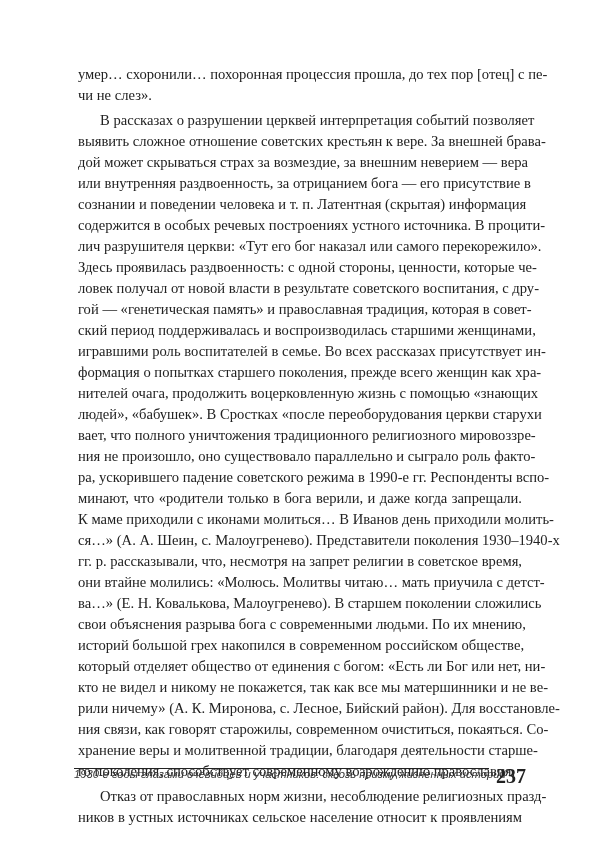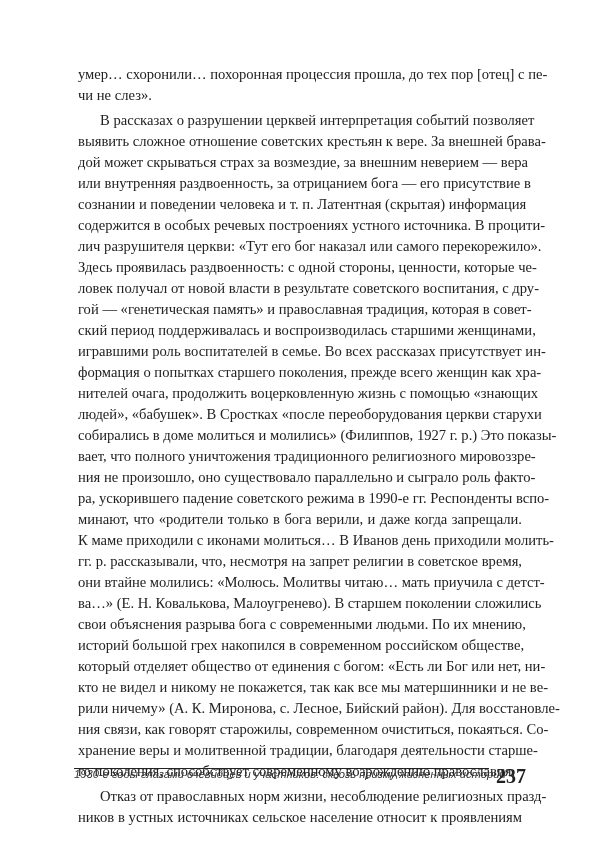--- a/index.html
+++ b/index.html
@@ -52,26 +52,26 @@
     <span class="line">содержится в особых речевых построениях устного источника. В процити-</span>
     <span class="line">лич разрушителя церкви: «Тут его бог наказал или самого перекорежило».</span>
     <span class="line">Здесь проявилась раздвоенность: с одной стороны, ценности, которые че-</span>
     <span class="line">ловек получал от новой власти в результате советского воспитания, с дру-</span>
     <span class="line">гой — «генетическая память» и православная традиция, которая в совет-</span>
     <span class="line">ский период поддерживалась и воспроизводилась старшими женщинами,</span>
     <span class="line">игравшими роль воспитателей в семье. Во всех рассказах присутствует ин-</span>
     <span class="line">формация о попытках старшего поколения, прежде всего женщин как хра-</span>
     <span class="line">нителей очага, продолжить воцерковленную жизнь с помощью «знающих</span>
     <span class="line">людей», «бабушек». В Сростках «после переоборудования церкви старухи</span>
-    <span class="line">собирались в доме молиться и молились» (Филиппов, 1927 г. р.) Это показы-</span>
     <span class="line">вает, что полного уничтожения традиционного религиозного мировоззре-</span>
     <span class="line">ния не произошло, оно существовало параллельно и сыграло роль факто-</span>
     <span class="line">ра, ускорившего падение советского режима в 1990-е гг. Респонденты вспо-</span>
     <span class="line">минают, что «родители только в бога верили, и даже когда запрещали.</span>
     <span class="line">К маме приходили с иконами молиться… В Иванов день приходили молить-</span>
+    <span class="line">ся…» (А. А. Шеин, с. Малоугренево). Представители поколения 1930–1940-х</span>
     <span class="line">гг. р. рассказывали, что, несмотря на запрет религии в советское время,</span>
     <span class="line">они втайне молились: «Молюсь. Молитвы читаю… мать приучила с детст-</span>
     <span class="line">ва…» (Е. Н. Ковалькова, Малоугренево). В старшем поколении сложились</span>
     <span class="line">свои объяснения разрыва бога с современными людьми. По их мнению,</span>
     <span class="line">историй большой грех накопился в современном российском обществе,</span>
     <span class="line">который отделяет общество от единения с богом: «Есть ли Бог или нет, ни-</span>
     <span class="line">кто не видел и никому не покажется, так как все мы матершинники и не ве-</span>
     <span class="line">рили ничему» (А. К. Миронова, с. Лесное, Бийский район). Для восстановле-</span>
     <span class="line">ния связи, как говорят старожилы, современном очиститься, покаяться. Со-</span>
     <span class="line">хранение веры и молитвенной традиции, благодаря деятельности старше-</span>

